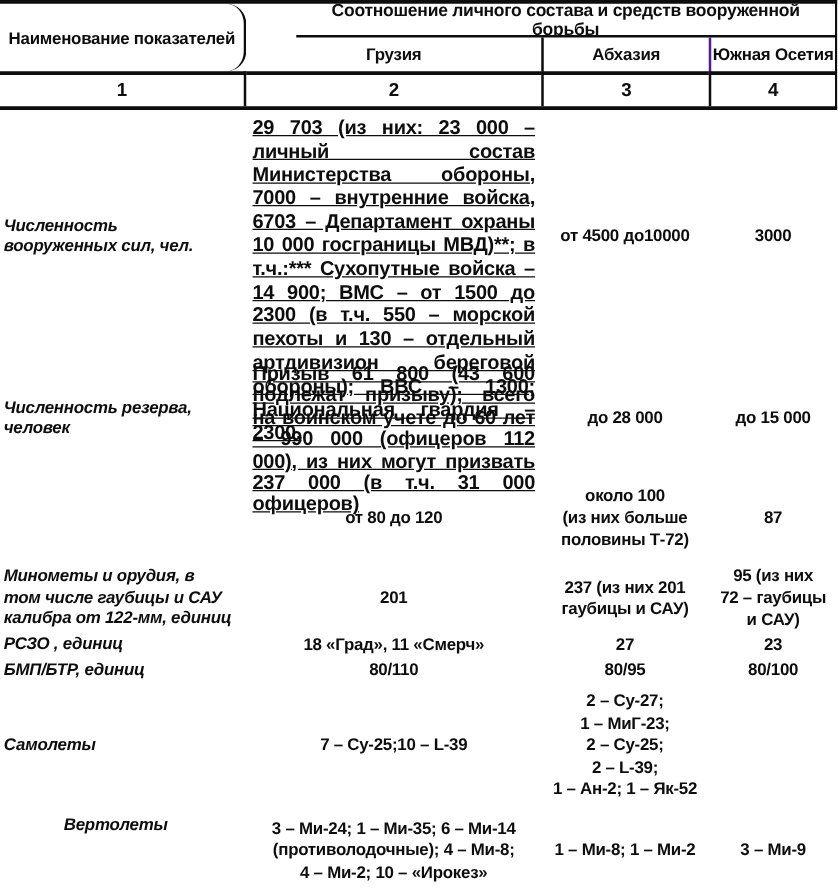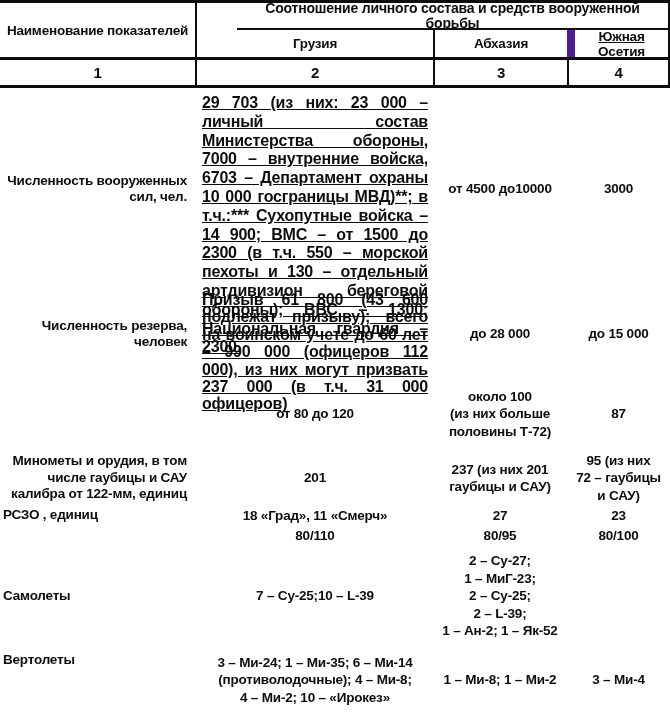--- a/index.html
+++ b/index.html
@@ -31,25 +31,25 @@
   }
   .hcell {
     display: flex;
     align-items: center;
     justify-content: center;
     text-align: center;
     font-size: 13.5px;
     line-height: 15px;
     overflow: hidden;
   }
-  .h-ind   { grid-column: 1; grid-row: 1 / 3; border-right: 2px solid #0d0d0d; }
+  .h-ind   { grid-column: 1; grid-row: 1 / 3; border-right: 2px solid #0d0d0d; border-radius: 16px; }
   .h-span  { grid-column: 2 / 5; grid-row: 1; border-bottom: 2px solid #0d0d0d; font-size: 14px; margin-left: 40px; }
   .h-reg1  { grid-column: 2; grid-row: 2; }
   .h-reg2  { grid-column: 3; grid-row: 2; border-left: 2px solid #0d0d0d; }
-  .h-reg3  { grid-column: 4; grid-row: 2; border-left: 8px solid #4c1d95; text-decoration: underline; }
+  .h-reg3  { grid-column: 4; grid-row: 2; border-left: 2px solid #4c1d95; }
   .h-num   { grid-row: 3; border-top: 3px solid #0d0d0d; font-size: 15px; }
   .n1 { grid-column: 1; border-right: 2px solid #0d0d0d; }
   .n2 { grid-column: 2; }
   .n3 { grid-column: 3; border-left: 2px solid #0d0d0d; }
   .n4 { grid-column: 4; border-left: 2px solid #0d0d0d; }
 
   
   .tbody {
     display: grid;
     grid-template-columns: 197px 236px 134px 103px;
@@ -65,26 +65,27 @@
   .val {
     display: flex;
     align-items: center;
     justify-content: center;
     text-align: center;
   }
   .lbl {
     display: flex;
     align-items: center;
     justify-content: flex-start;
-    text-align: right;
+    text-align: left;
     padding-left: 3px;
     padding-right: 10px;
     line-height: 16.5px;
+    font-style: italic;
   }
-  .lbl-top { align-items: flex-start; padding-top: 7px; }
+  .lbl-top { align-items: flex-start; padding-top: 7px; margin-left: 48px; }
   .para {
     display: block;
     text-align: justify;
     font-size: 16px;
     padding: 6px 5px 0 5px;
     line-height: 18.8px;
     white-space: normal;
     text-decoration: underline;
   }
   .para-2 { padding-top: 1px; line-height: 17.4px; }
@@ -133,34 +134,35 @@
 гаубицы и САУ)</div>
     <div class="cell val r4 c4">95 (из них
 72 – гаубицы
 и САУ)</div>
 
     <div class="cell lbl r5 c1">РСЗО , единиц</div>
     <div class="cell val r5 c2">18 «Град», 11 «Смерч»</div>
     <div class="cell val r5 c3">27</div>
     <div class="cell val r5 c4">23</div>
 
+    <div class="cell lbl r6 c1">БМП/БТР, единиц</div>
     <div class="cell val r6 c2">80/110</div>
     <div class="cell val r6 c3">80/95</div>
     <div class="cell val r6 c4">80/100</div>
 
     <div class="cell lbl r7 c1">Самолеты</div>
     <div class="cell val r7 c2">7 – Су-25;10 – L-39</div>
     <div class="cell val r7 c3">2 – Су-27;
 1 – МиГ-23;
 2 – Су-25;
 2 – L-39;
 1 – Ан-2; 1 – Як-52</div>
     <div class="cell val r7 c4"></div>
 
     <div class="cell lbl lbl-top r8 c1">Вертолеты</div>
     <div class="cell val r8 c2">3 – Ми-24; 1 – Ми-35; 6 – Ми-14
 (противолодочные); 4 – Ми-8;
 4 – Ми-2; 10 – «Ирокез»</div>
     <div class="cell val r8 c3">1 – Ми-8; 1 – Ми-2</div>
-    <div class="cell val r8 c4">3 – Ми-4</div>
+    <div class="cell val r8 c4">3 – Ми-9</div>
 
   </div>
 </div>
 
 </body></html>

